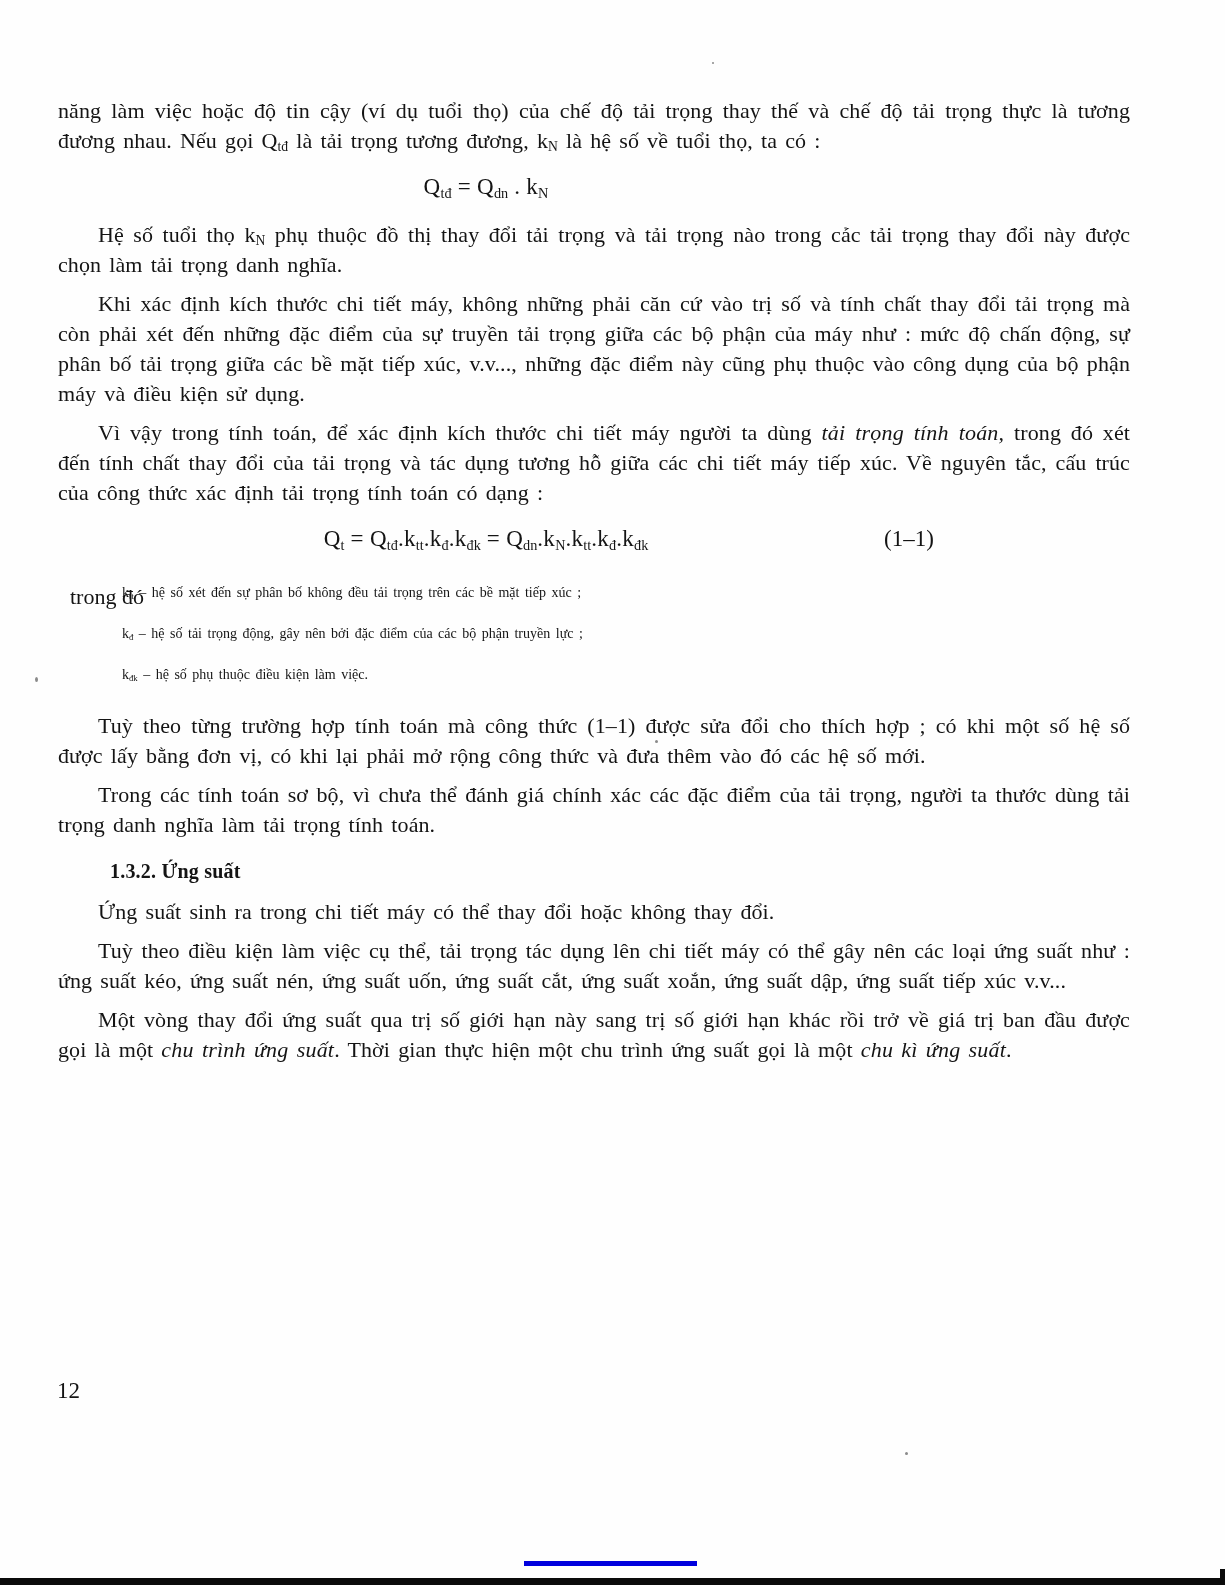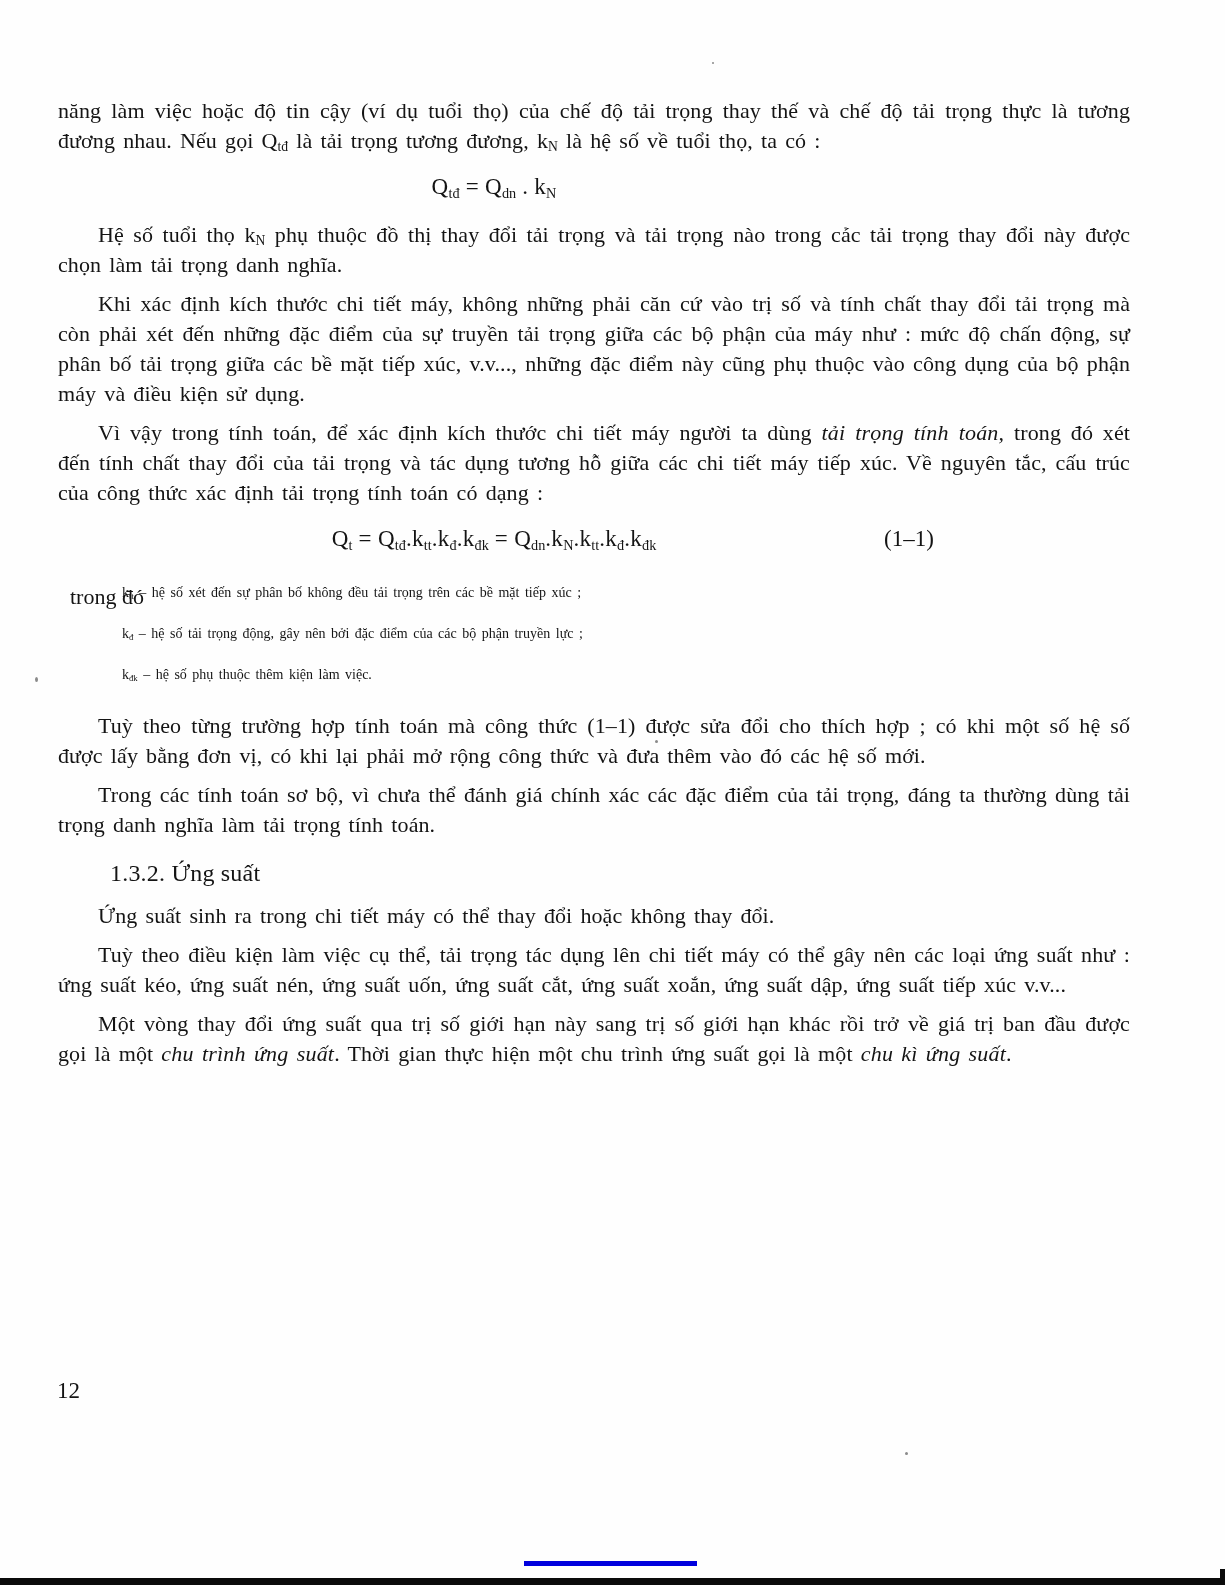--- a/index.html
+++ b/index.html
@@ -18,36 +18,36 @@
     word-spacing:2.5px;letter-spacing:0.1px;
     margin:0 0 9px 0;text-indent:40px;
   }
   .para.no-indent{text-indent:0;}
   sub{font-size:0.62em;line-height:0;vertical-align:-0.25em;letter-spacing:0;}
   i{letter-spacing:0.2px;}
   .formula-row{
     position:relative;margin:13px 0 15px 0;height:36px;
   }
   .formula-center{
-    position:absolute;left:16px;width:840px;text-align:center;
+    position:absolute;left:8px;width:840px;text-align:center;
     font-size:23px;line-height:36px;letter-spacing:0.3px;
   }
   .eq-number{
     position:absolute;left:788px;top:0;font-size:23px;line-height:36px;margin-left:38px;
   }
   .defs{position:relative;margin:4px 0 16px 0;}
   .def-intro{
     position:absolute;left:12px;top:12px;font-size:22px;
   }
   .def-item{
     margin-left:64px;font-size:14px;line-height:41px;
     word-spacing:2px;
   }
   .heading{
-    font-size:24px;font-weight:normal;margin:20px 0 14px 52px;
+    font-size:20px;font-weight:bold;margin:20px 0 14px 52px;
     letter-spacing:0.2px;
   }
   .page-number{
     position:absolute;left:57px;top:1378px;font-size:23px;
   }
   .footer-line{
     position:absolute;left:524px;top:1561px;width:173px;height:5px;
     background:#0000dd;
   }
   .bottom-bar{
@@ -80,26 +80,26 @@
 
     <div class="formula-row">
       <div class="formula-center"><span>Q</span><sub>t</sub><span> = Q</span><sub>tđ</sub><span>.k</span><sub>tt</sub><span>.k</span><sub>đ</sub><span>.k</span><sub>đk</sub><span> = Q</span><sub>dn</sub><span>.k</span><sub>N</sub><span>.k</span><sub>tt</sub><span>.k</span><sub>đ</sub><span>.k</span><sub>đk</sub></div>
       <div class="eq-number">(1–1)</div>
     </div>
 
     <div class="defs">
       <span class="def-intro">trong đó</span>
       <div class="def-item"><span>k</span><sub>tt</sub><span> – hệ số xét đến sự phân bố không đều tải trọng trên các bề mặt tiếp xúc ;</span></div>
       <div class="def-item"><span>k</span><sub>đ</sub><span> – hệ số tải trọng động, gây nên bởi đặc điểm của các bộ phận truyền lực ;</span></div>
-      <div class="def-item"><span>k</span><sub>đk</sub><span> – hệ số phụ thuộc thêm kiện làm việc.</span></div>
+      <div class="def-item"><span>k</span><sub>đk</sub><span> – hệ số phụ thuộc điều kiện làm việc.</span></div>
     </div>
 
     <p class="para"><span>Tuỳ theo từng trường hợp tính toán mà công thức (1–1) được sửa đổi cho thích hợp ; có khi một số hệ số được lấy bằng đơn vị, có khi lại phải mở rộng công thức và đưa thêm vào đó các hệ số mới.</span></p>
 
-    <p class="para"><span>Trong các tính toán sơ bộ, vì chưa thể đánh giá chính xác các đặc điểm của tải trọng, đáng ta thường dùng tải trọng danh nghĩa làm tải trọng tính toán.</span></p>
+    <p class="para"><span>Trong các tính toán sơ bộ, vì chưa thể đánh giá chính xác các đặc điểm của tải trọng, người ta thước dùng tải trọng danh nghĩa làm tải trọng tính toán.</span></p>
 
     <h2 class="heading">1.3.2. Ứng suất</h2>
 
     <p class="para"><span>Ứng suất sinh ra trong chi tiết máy có thể thay đổi hoặc không thay đổi.</span></p>
 
     <p class="para"><span>Tuỳ theo điều kiện làm việc cụ thể, tải trọng tác dụng lên chi tiết máy có thể gây nên các loại ứng suất như : ứng suất kéo, ứng suất nén, ứng suất uốn, ứng suất cắt, ứng suất xoắn, ứng suất dập, ứng suất tiếp xúc v.v...</span></p>
 
 
     <p class="para"><span>Một vòng thay đổi ứng suất qua trị số giới hạn này sang trị số giới hạn khác rồi trở về giá trị ban đầu được gọi là một </span><i>chu trình ứng suất</i><span>. Thời gian thực hiện một chu trình ứng suất gọi là một </span><i>chu kì ứng suất</i><span>.</span></p>
   </div>

